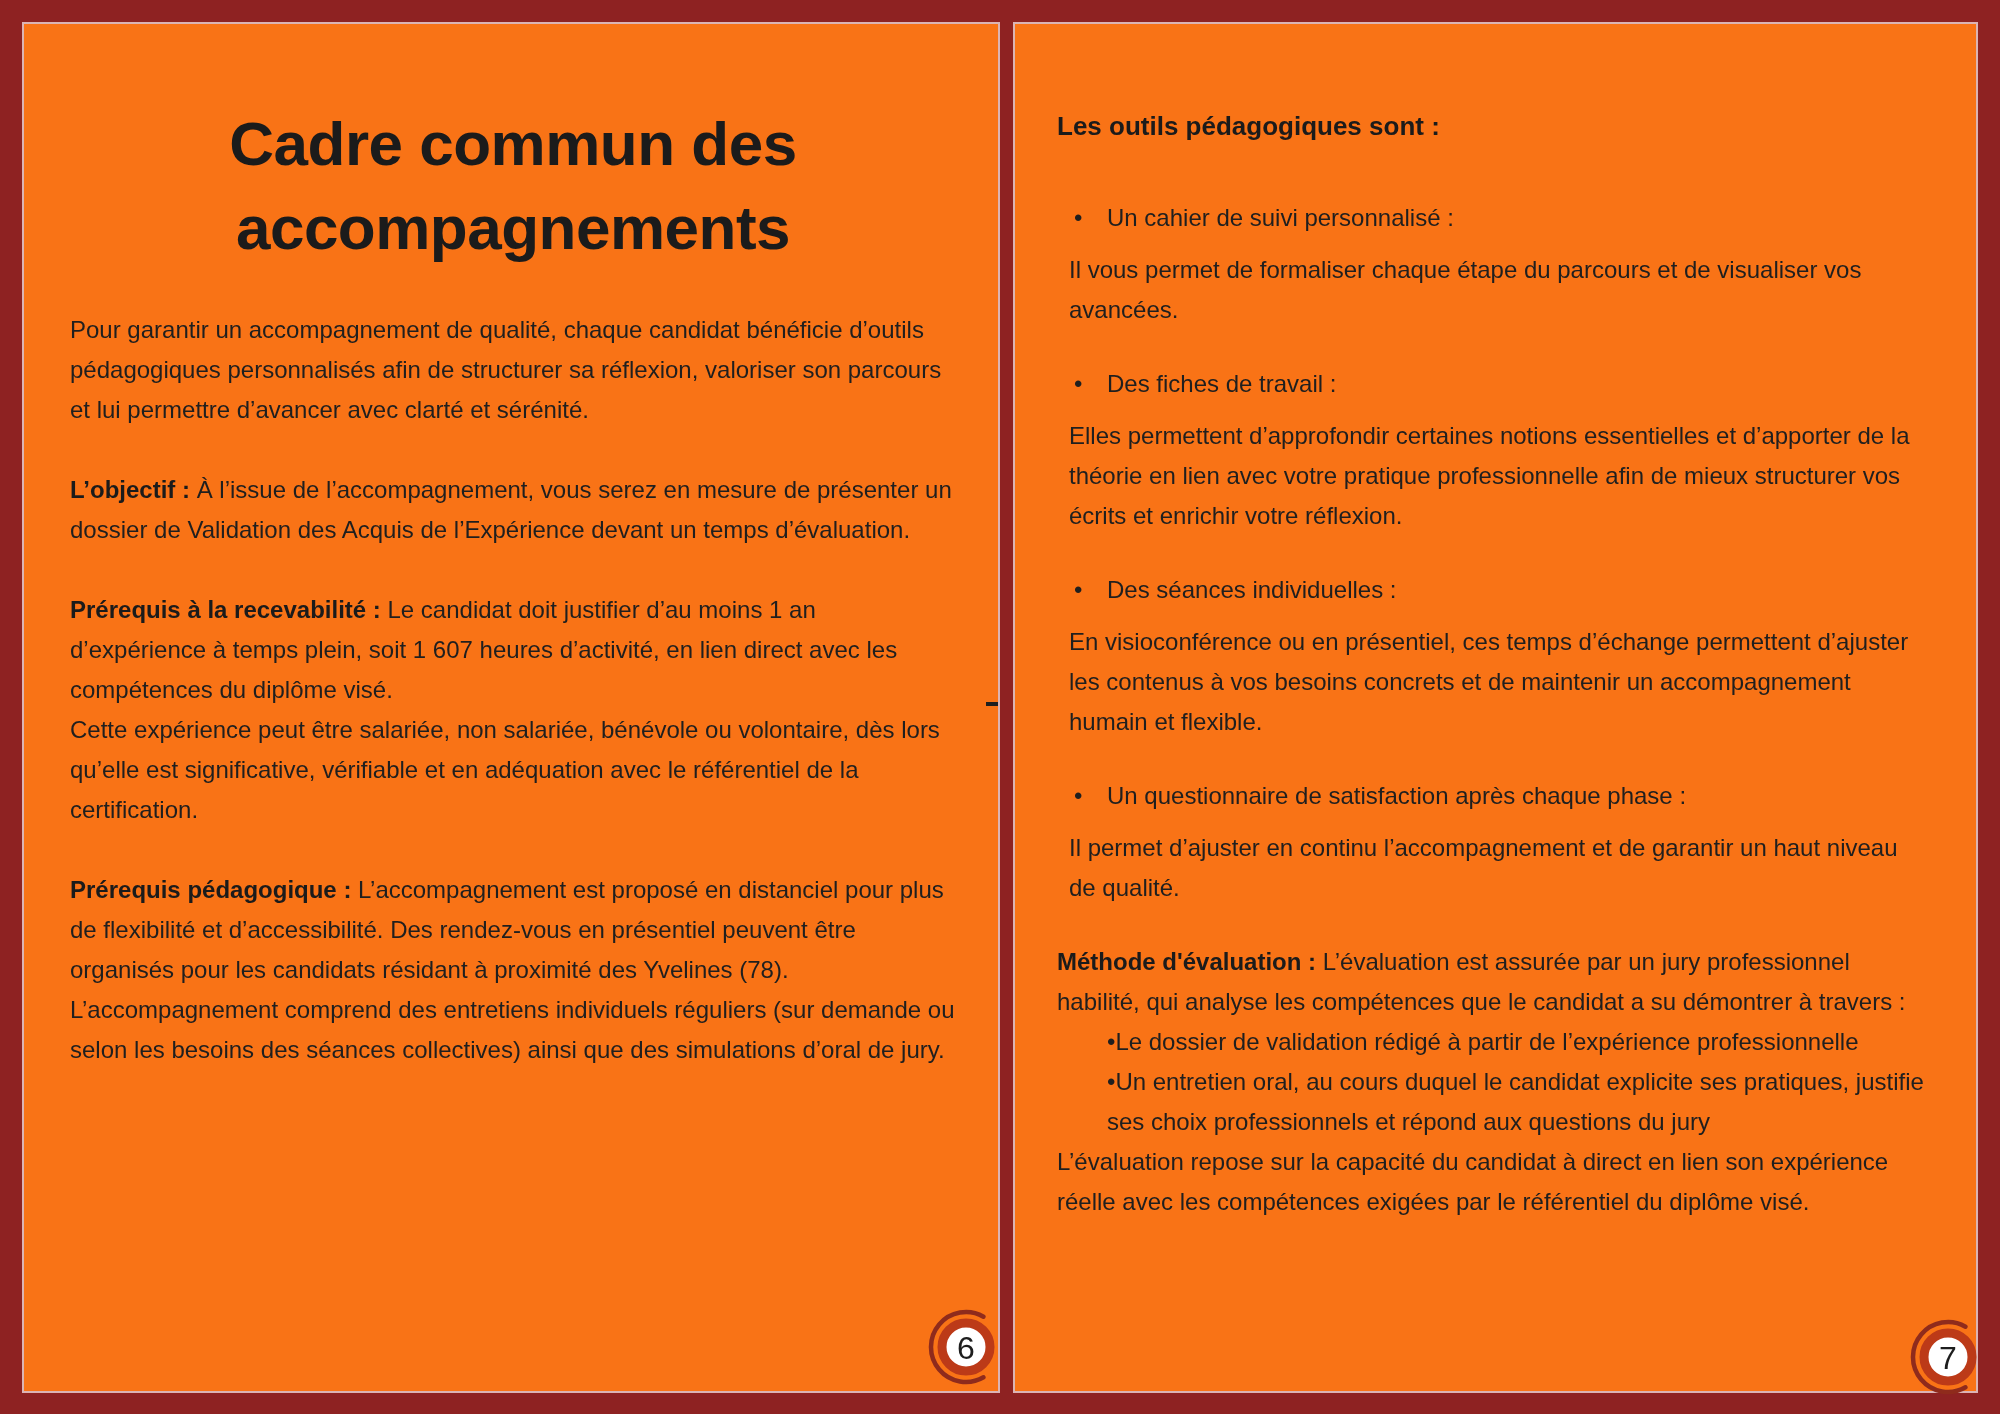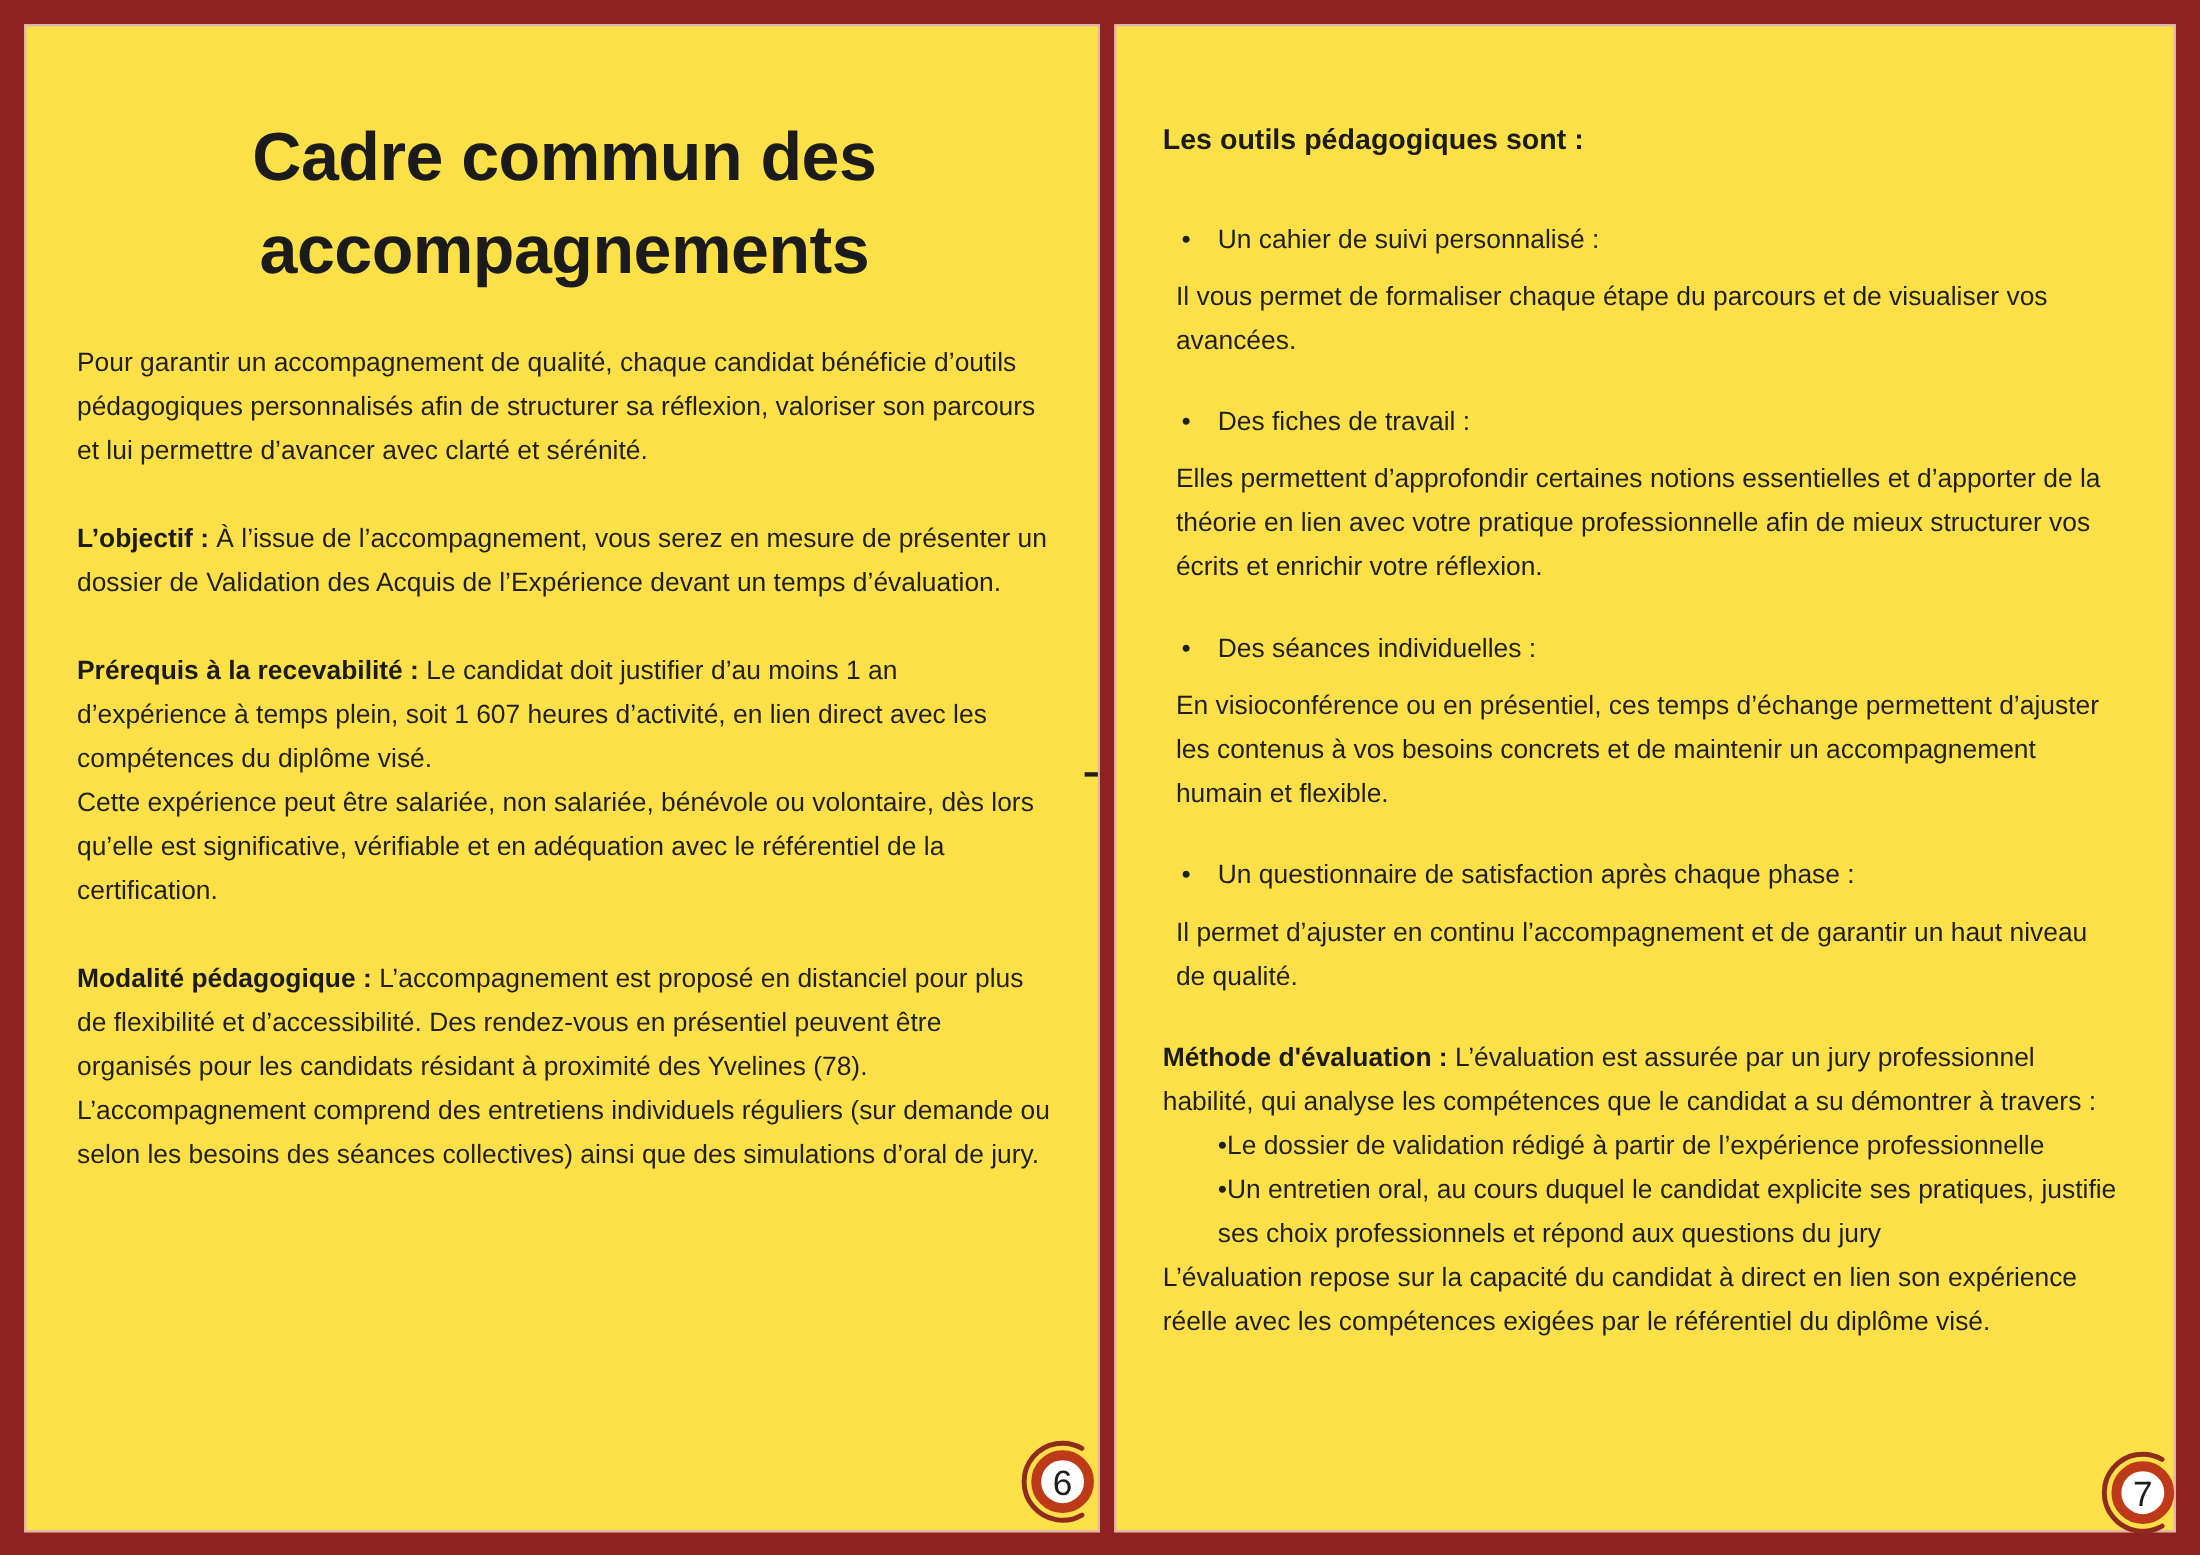--- a/index.html
+++ b/index.html
@@ -8,21 +8,21 @@
     width: 2000px;
     height: 1414px;
     background: #8e2222;
     font-family: "Liberation Sans", "DejaVu Sans", sans-serif;
     overflow: hidden;
   }
   .page {
     position: absolute;
     top: 22px;
     height: 1371px;
-    background: #fde047;
+    background: #f97316;
     border: 2px solid #dcb4b4;
     box-sizing: border-box;
   }
   .page-left  { left: 22px;   width: 978px; }
   .page-right { left: 1013px; width: 965px; }
 
   .content-left  { padding: 78px 42px 0 46px; }
   .content-right { padding: 86px 44px 0 42px; }
 
   .doc-title {
@@ -89,21 +89,21 @@
       <h1 class="doc-title">Cadre commun des
 accompagnements</h1>
 
       <p class="para"><span>Pour garantir un accompagnement de qualité, chaque candidat bénéficie d’outils pédagogiques personnalisés afin de structurer sa réflexion, valoriser son parcours et lui permettre d’avancer avec clarté et sérénité.</span></p>
 
       <p class="para"><span class="lead">L’objectif :</span><span> À l’issue de l’accompagnement, vous serez en mesure de présenter un dossier de Validation des Acquis de l’Expérience devant un temps d’évaluation.</span></p>
 
       <p class="para"><span class="lead">Prérequis à la recevabilité :</span><span> Le candidat doit justifier d’au moins 1 an d’expérience à temps plein, soit 1 607 heures d’activité, en lien direct avec les compétences du diplôme visé.
 Cette expérience peut être salariée, non salariée, bénévole ou volontaire, dès lors qu’elle est significative, vérifiable et en adéquation avec le référentiel de la certification.</span></p>
 
-      <p class="para"><span class="lead">Modalité pédagogique :</span><span> L’accompagnement est proposé en distanciel pour plus de flexibilité et d’accessibilité. Des rendez-vous en présentiel peuvent être organisés pour les candidats résidant à proximité des Yvelines (78).
+      <p class="para"><span class="lead">Prérequis pédagogique :</span><span> L’accompagnement est proposé en distanciel pour plus de flexibilité et d’accessibilité. Des rendez-vous en présentiel peuvent être organisés pour les candidats résidant à proximité des Yvelines (78).
 L’accompagnement comprend des entretiens individuels réguliers (sur demande ou selon les besoins des séances collectives) ainsi que des simulations d’oral de jury.</span></p>
     </div>
 
     <svg class="badge badge-left" width="88" height="88" viewBox="-44 -44 88 88">
       <path d="M 17.5 -30.3 A 35 35 0 1 0 17.5 30.3" fill="none" stroke="#8f2b1c" stroke-width="4.5" stroke-linecap="round"></path>
       <circle cx="0" cy="0" r="24" fill="#ffffff" stroke="#bc3a18" stroke-width="9"></circle>
       <text x="0" y="1" text-anchor="middle" dominant-baseline="central" font-size="32" fill="#1e1e1e">6</text>
     </svg>
   </div>
 

